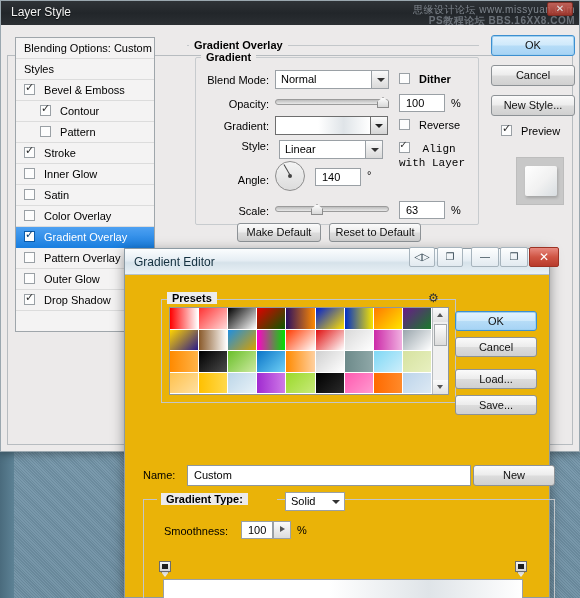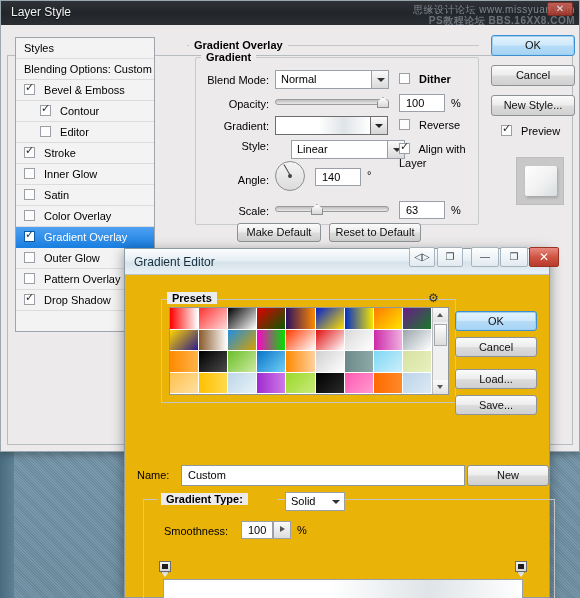--- a/index.html
+++ b/index.html
@@ -278,21 +278,21 @@
     border-left:3.5px solid transparent; border-right:3.5px solid transparent;
     border-top:4px solid #555;
   }
   #presets-scroll .sb-thumb{
     position:absolute; left:1px; top:16px; width:13px; height:22px;
     background:linear-gradient(180deg,#fdfdfd,#dcdcdc); border:1px solid #a5a9ac;
   }
 
   #ge-buttons{ position:absolute; left:330px; top:36px; width:90px; }
 
-  #name-row{ position:absolute; left:12px; top:190px; width:412px; height:22px; }
+  #name-row{ position:absolute; left:18px; top:190px; width:412px; height:22px; }
   #name-input{
     position:absolute; left:44px; top:0; width:284px; height:21px;
     background:#fff; border:1px solid #8f979c; font-size:11px;
     line-height:19px; padding-left:6px;
   }
 
   #type-group{
     position:absolute; left:18px; top:224px; width:412px; height:120px;
     border:1px solid #c2c6c9; border-top:none;
   }
@@ -342,36 +342,36 @@
     </div>
     <div id="ls-close">✕</div>
   </div>
 
   <div id="ls-body">
     <div id="ls-inner"></div>
   </div>
 
   <div id="styles-list">
     <div class="style-row header">
+      <span>Blending Options: Custom</span>
+    </div>
+    <div class="style-row header">
       <span>Styles</span>
     </div>
-    <div class="style-row header">
-      <span>Blending Options: Custom</span>
-    </div>
     <div class="style-row">
       <span class="cb checked"></span>
       <span>Bevel &amp; Emboss</span>
     </div>
     <div class="style-row indent">
       <span class="cb checked"></span>
       <span>Contour</span>
     </div>
     <div class="style-row indent">
       <span class="cb"></span>
-      <span>Editor</span>
+      <span>Pattern</span>
     </div>
     <div class="style-row">
       <span class="cb checked"></span>
       <span>Stroke</span>
     </div>
     <div class="style-row">
       <span class="cb"></span>
       <span>Inner Glow</span>
     </div>
     <div class="style-row">
@@ -381,25 +381,25 @@
     <div class="style-row">
       <span class="cb"></span>
       <span>Color Overlay</span>
     </div>
     <div class="style-row selected">
       <span class="cb checked"></span>
       <span>Gradient Overlay</span>
     </div>
     <div class="style-row">
       <span class="cb"></span>
+      <span>Pattern Overlay</span>
+    </div>
+    <div class="style-row">
+      <span class="cb"></span>
       <span>Outer Glow</span>
-    </div>
-    <div class="style-row">
-      <span class="cb"></span>
-      <span>Pattern Overlay</span>
     </div>
     <div class="style-row">
       <span class="cb checked"></span>
       <span>Drop Shadow</span>
     </div>
   </div>
 
   <div id="go-panel">
     <div id="go-outer-line"></div>
     <div class="group-title" id="go-label">Gradient Overlay</div>
@@ -427,25 +427,25 @@
     <div id="gradient-preview" style="left:88px; top:79px; width:96px;">
       <div class="gp-fill"></div>
     </div>
     <div id="gradient-preview-arrow" style="left:184px; top:79px;"></div>
     <div style="position:absolute; left:212px; top:81px;">
       <span class="cb"></span>
       <span class="chk-lbl" style="position:static;">Reverse</span>
     </div>
 
     <div class="lbl" style="left:10px; top:100px; width:72px;">Style:</div>
-    <div class="combo" style="left:104px; top:103px; width:114px;">
+    <div class="combo" style="left:92px; top:103px; width:104px;">
       <span>Linear</span>
       <span class="arrow"></span>
     </div>
-    <div style="position:absolute; left:212px; top:105px;">
+    <div style="position:absolute; left:212px; top:105px;font-family:Liberation Mono, monospace;">
       <span class="cb checked"></span>
       <span class="chk-lbl" style="position:static;">Align with Layer</span>
     </div>
 
     <div class="lbl" style="left:10px; top:134px; width:72px;">Angle:</div>
     <div id="angle-dial" style="left:88px; top:124px;">
       <div class="needle"></div>
       <div class="hub"></div>
     </div>
     <div class="numbox" style="left:128px; top:131px; width:46px;">140</div>

